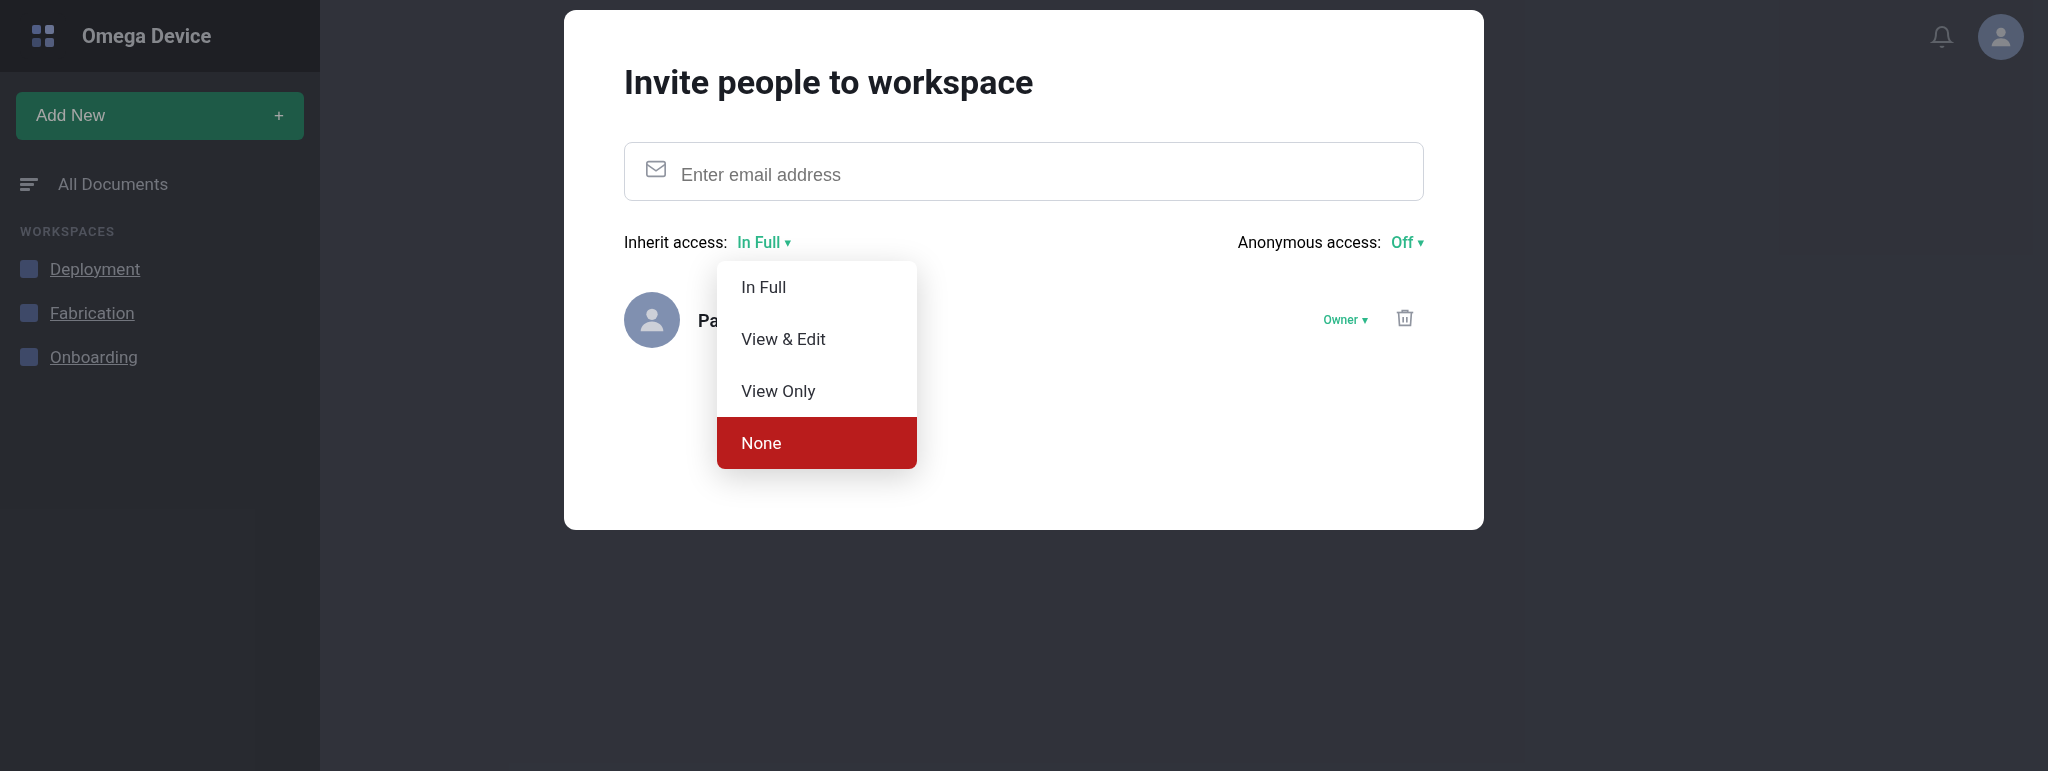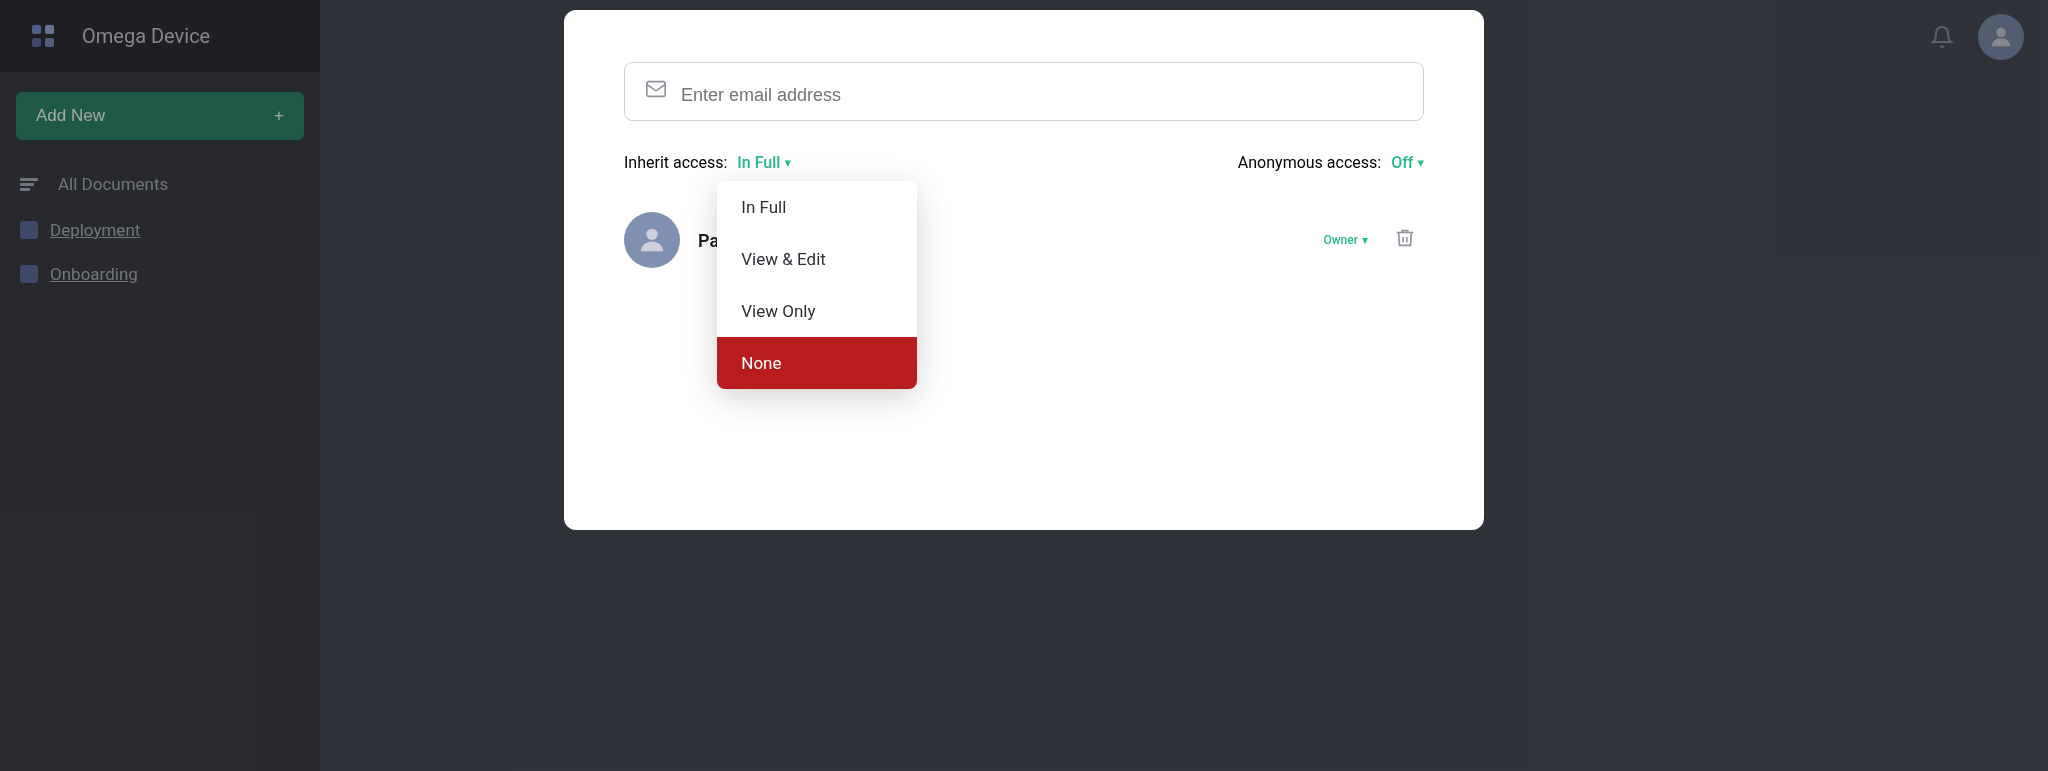--- a/index.html
+++ b/index.html
@@ -60,21 +60,21 @@
       border-radius: 2px;
     }
 
     .logo-dot:nth-child(2) { background: #a0b0e0; }
     .logo-dot:nth-child(3) { background: #6070a0; }
     .logo-dot:nth-child(4) { background: #8090c0; }
 
     .app-name {
       color: #cdd0d8;
       font-size: 20px;
-      font-weight: 400;
+      font-weight: 700;
     }
 
     .add-new-btn {
       margin: 20px 16px;
       background: #2e8b6e;
       color: white;
       border: none;
       border-radius: 6px;
       padding: 14px 20px;
       font-size: 17px;
@@ -353,24 +353,29 @@
 
   <div class="all-documents">
     <div class="layers-icon">
       <span></span>
         <span></span>
         <span></span>
     </div>
     <span>All Documents</span>
   </div>
 
+  <div class="workspaces-label">WORKSPACES</div>
 
   <div class="workspace-item">
     <div class="ws-icon"></div>
     <span>Deployment</span>
+  </div>
+  <div class="workspace-item">
+    <div class="ws-icon"></div>
+    <span>Fabrication</span>
   </div>
   <div class="workspace-item">
     <div class="ws-icon"></div>
     <span>Onboarding</span>
   </div>
 </div>
 
 <div class="top-right">
   <div class="notif-icon">
     <svg width="24" height="24" viewBox="0 0 24 24" fill="none" stroke="#9095a0" stroke-width="2">
@@ -381,20 +386,21 @@
   <div class="avatar">
     <svg width="28" height="28" viewBox="0 0 24 24" fill="#cdd0d8">
       <circle cx="12" cy="8" r="4"></circle>
         <path d="M4 20c0-4 3.6-7 8-7s8 3 8 7"></path>
     </svg>
   </div>
 </div>
 
 <div class="modal-overlay">
   <div class="modal">
+    <h2 class="modal-title">Invite people to workspace</h2>
 
     <div class="email-input-wrapper">
       <span class="email-icon">
         <svg width="22" height="22" viewBox="0 0 24 24" fill="none" stroke="#9095a0" stroke-width="1.8">
           <rect x="2" y="4" width="20" height="16" rx="2"></rect>
           <path d="M2 7l10 7 10-7"></path>
         </svg>
       </span>
       <input class="email-input" type="email" placeholder="Enter email address" style="">
     </div>

